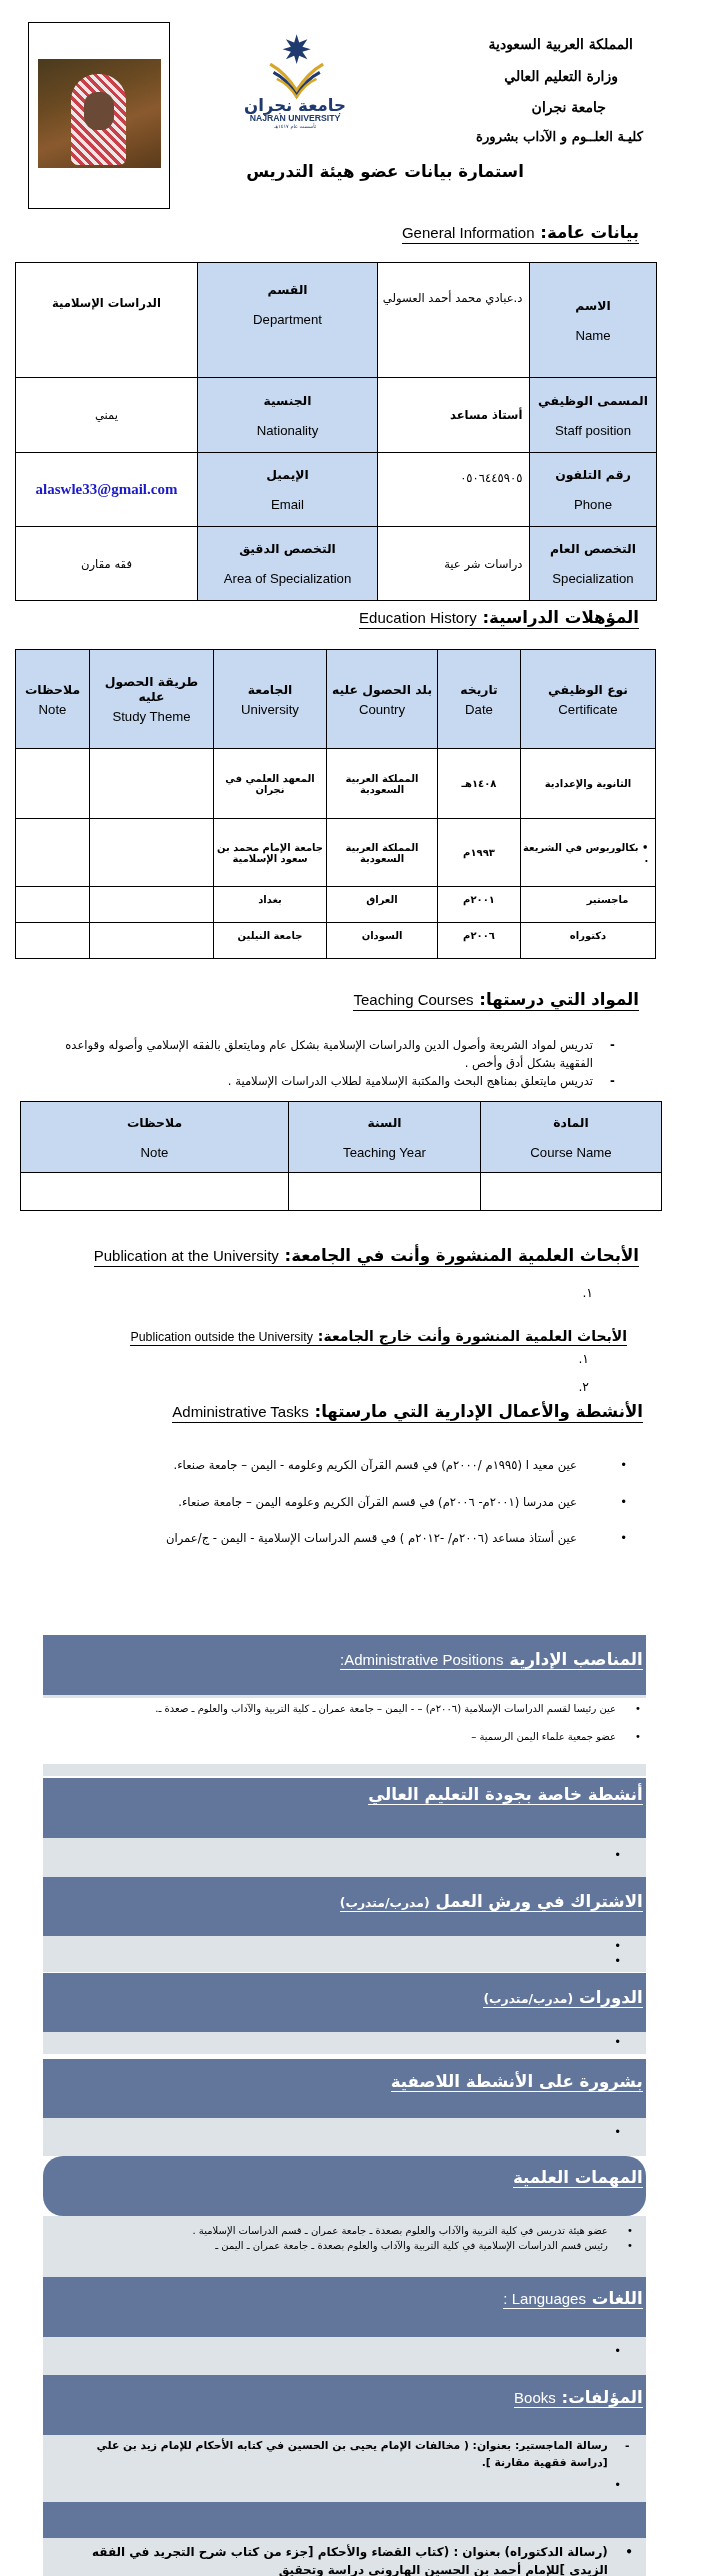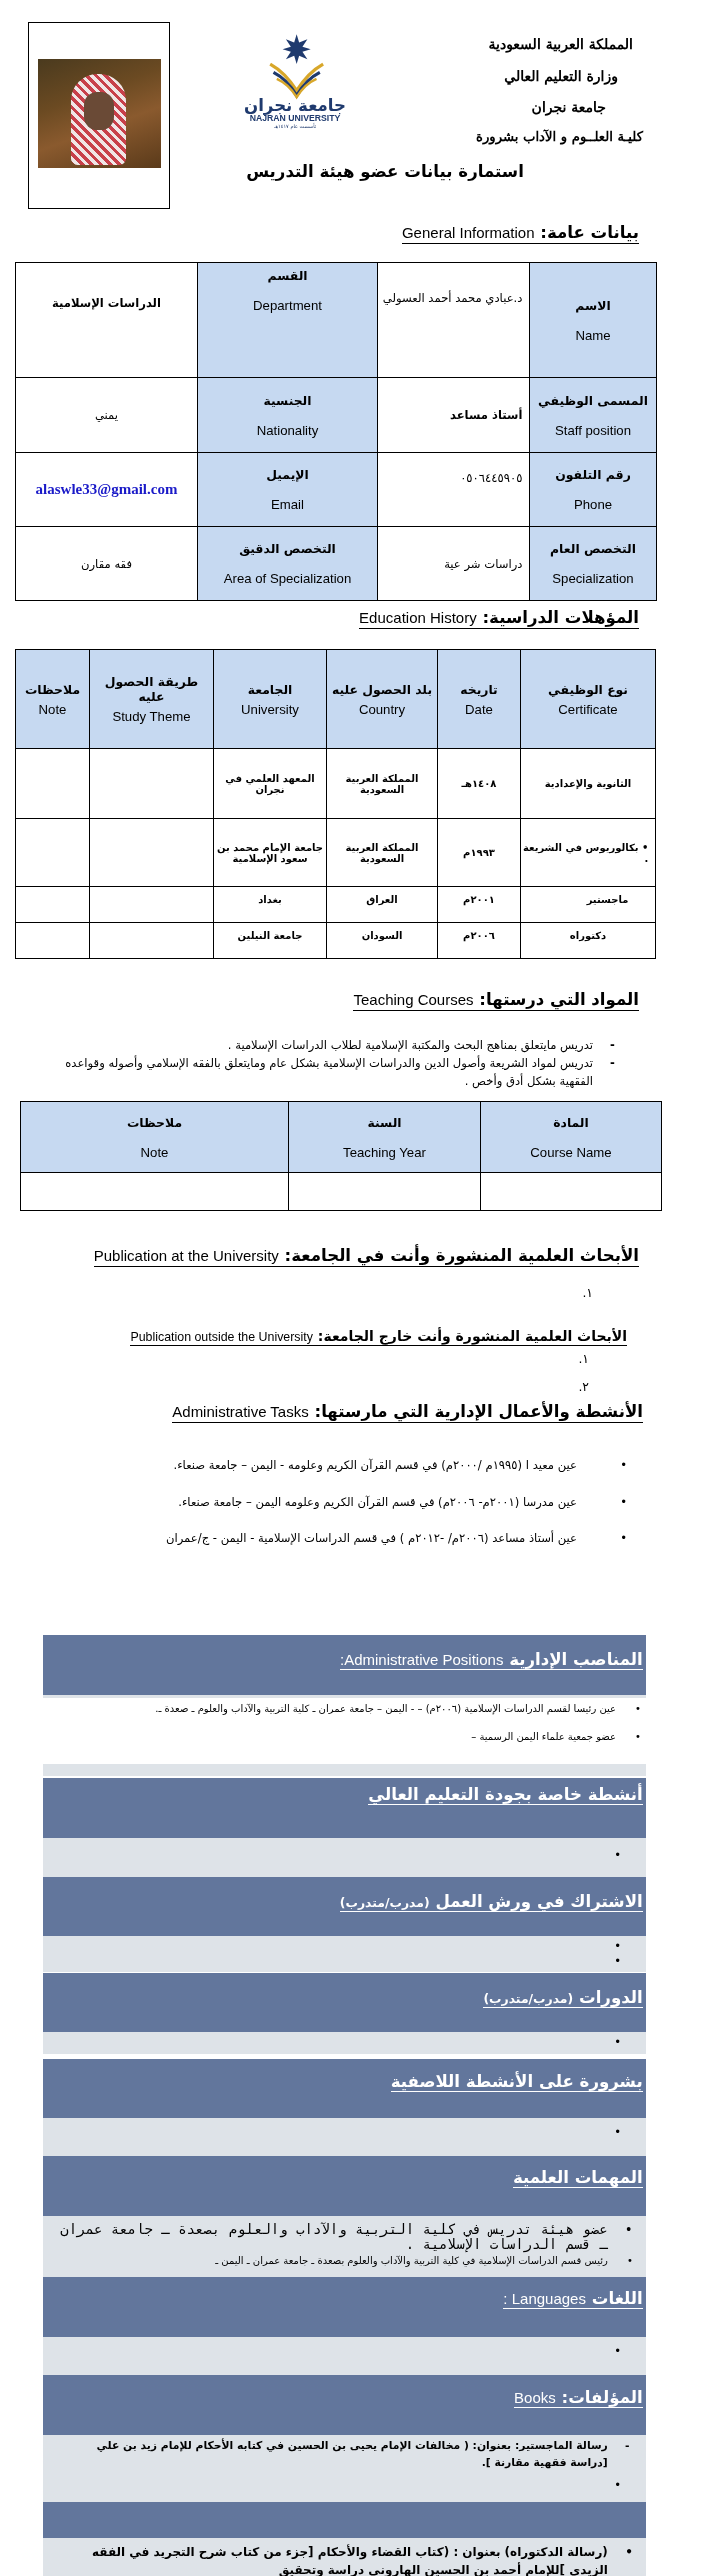--- a/index.html
+++ b/index.html
@@ -74,21 +74,21 @@
 </div>
 
 <table style="left:15px;top:262px;width:642px;direction:rtl;">
   <tbody>
       <tr style="height:115px;">
     <td class="hcell" style="width:127px;">
           <span class="ar-lbl">الاسم</span>
           <span class="en-lbl">Name</span>
         </td>
     <td style="width:152px;text-align:right;padding-right:6.6px;vertical-align:top;padding-top:28px;" class="val">د.عبادي محمد أحمد العسولي</td>
-    <td class="hcell" style="width:180px;vertical-align:top;padding-top:5px;">
+    <td class="hcell" style="width:180px;vertical-align:top;padding-top:19px;">
           <span class="ar-lbl">القسم</span>
           <span class="en-lbl">Department</span>
         </td>
     <td class="val" style="font-weight:bold;vertical-align:top;padding-top:33px;">الدراسات الإسلامية</td>
   </tr>
   <tr style="height:75px;">
     <td class="hcell">
           <span class="ar-lbl">المسمى الوظيفي</span>
           <span class="en-lbl">Staff position</span>
         </td>
@@ -190,22 +190,22 @@
     <td></td>
     <td></td>
   </tr>
 </tbody>
   </table>
 
 <div class="abs sec-title ar" style="right:62px;top:990px;">
   <span>المواد التي درستها</span>: <span class="en">Teaching Courses</span>
 </div>
 <div class="abs ar" style="right:83px;top:1036px;width:563px;">
+  <div class="dash-item">تدريس لمواد الشريعة وأصول الدين والدراسات الإسلامية بشكل عام ومايتعلق بالفقه الإسلامي وأصوله وقواعده الفقهية بشكل أدق وأخص .</div>
   <div class="dash-item">تدريس مايتعلق بمناهج البحث والمكتبة الإسلامية لطلاب الدراسات الإسلامية .</div>
-  <div class="dash-item">تدريس لمواد الشريعة وأصول الدين والدراسات الإسلامية بشكل عام ومايتعلق بالفقه الإسلامي وأصوله وقواعده الفقهية بشكل أدق وأخص .</div>
 </div>
 
 <table style="left:20px;top:1101px;width:642px;direction:rtl;">
   <tbody>
       <tr style="height:71px;">
     <th class="hcell" style="width:181px;font-weight:normal;">
           <span class="ar-lbl">المادة</span>
           <span class="en-lbl">Course Name</span>
         </th>
     <th class="hcell" style="width:192px;font-weight:normal;">
@@ -280,26 +280,26 @@
     <span class="dot" style="top:3.3px;">•</span>
   </div>
 
   <div class="panel-head" style="top:424px;height:60px;">
     <div class="pt" style="top:13.2px;">بشرورة على الأنشطة اللاصفية</div>
   </div>
   <div class="panel-body" style="top:483px;height:38px;">
     <span class="dot" style="top:6.6px;">•</span>
   </div>
 
-  <div class="panel-head" style="top:521px;height:60px;">
+  <div class="panel-head" style="top:521px;height:60px;border-radius:20px;">
     <div class="pt" style="top:11.6px;">المهمات العلمية</div>
   </div>
   <div class="panel-body" style="top:581px;height:61px;">
     <div class="ar" style="position:absolute;right:13.2px;left:6.6px;top:6.6px;">
-      <div class="bl-item" style="padding-right:25px;font-size:14px;line-height:15px;font-family:Liberation Mono, monospace;">عضو  هيئة تدريس في كلية التربية والآداب والعلوم بصعدة ـ جامعة عمران ـ قسم الدراسات الإسلامية .</div>
+      <div class="bl-item" style="padding-right:25px;font-size:10px;line-height:15px;">عضو  هيئة تدريس في كلية التربية والآداب والعلوم بصعدة ـ جامعة عمران ـ قسم الدراسات الإسلامية .</div>
       <div class="bl-item" style="padding-right:25px;font-size:10px;line-height:15px;">رئيس قسم   الدراسات الإسلامية في كلية التربية والآداب والعلوم بصعدة ـ جامعة عمران ـ  اليمن ـ</div>
     </div>
   </div>
 
   <div class="panel-head" style="top:642px;height:60px;">
     <div class="pt" style="top:11.6px;"><span>اللغات</span> <span class="en">Languages :</span></div>
   </div>
   <div class="panel-body" style="top:702px;height:38px;">
     <span class="dot" style="top:6.6px;">•</span>
   </div>

